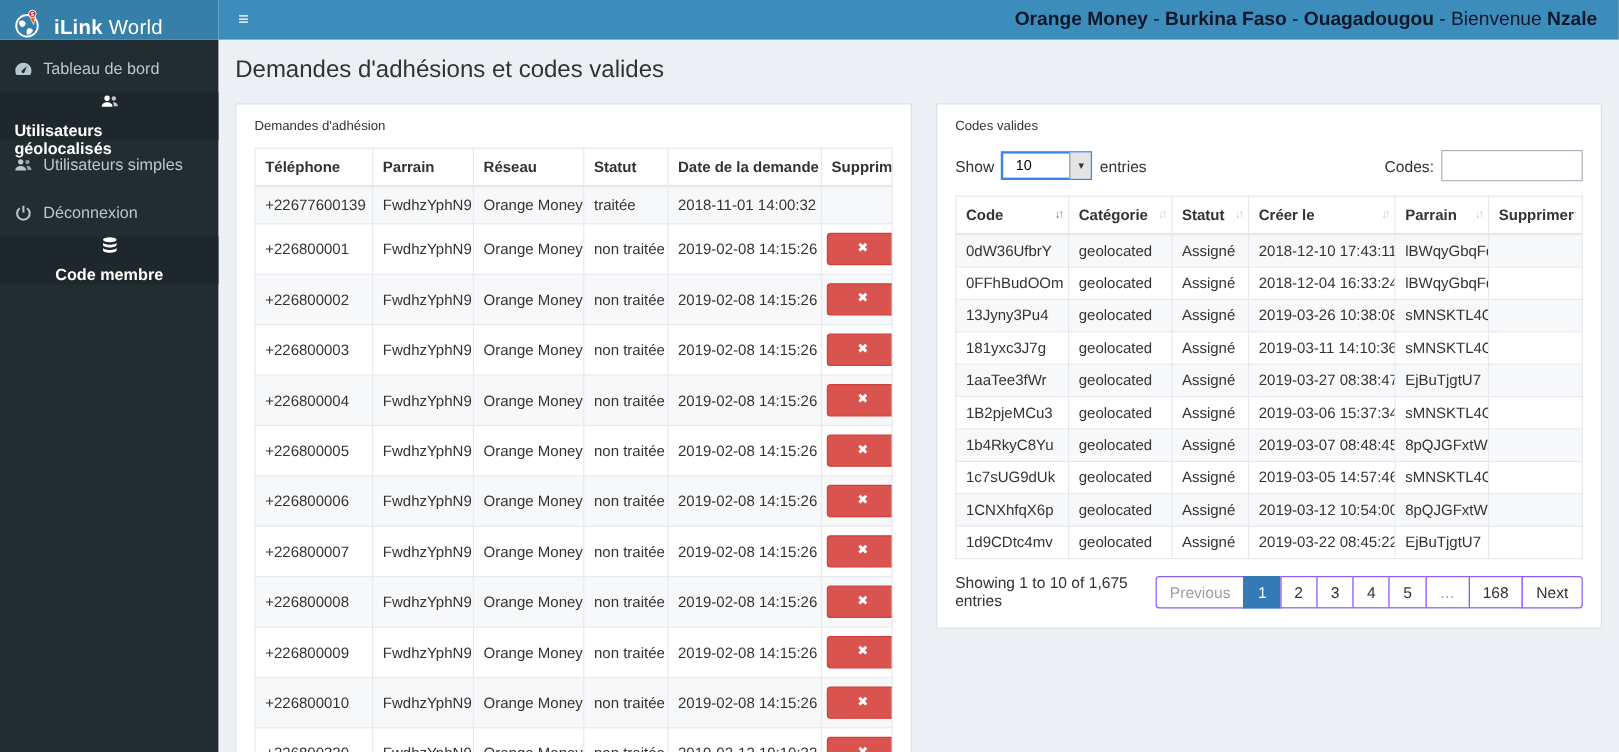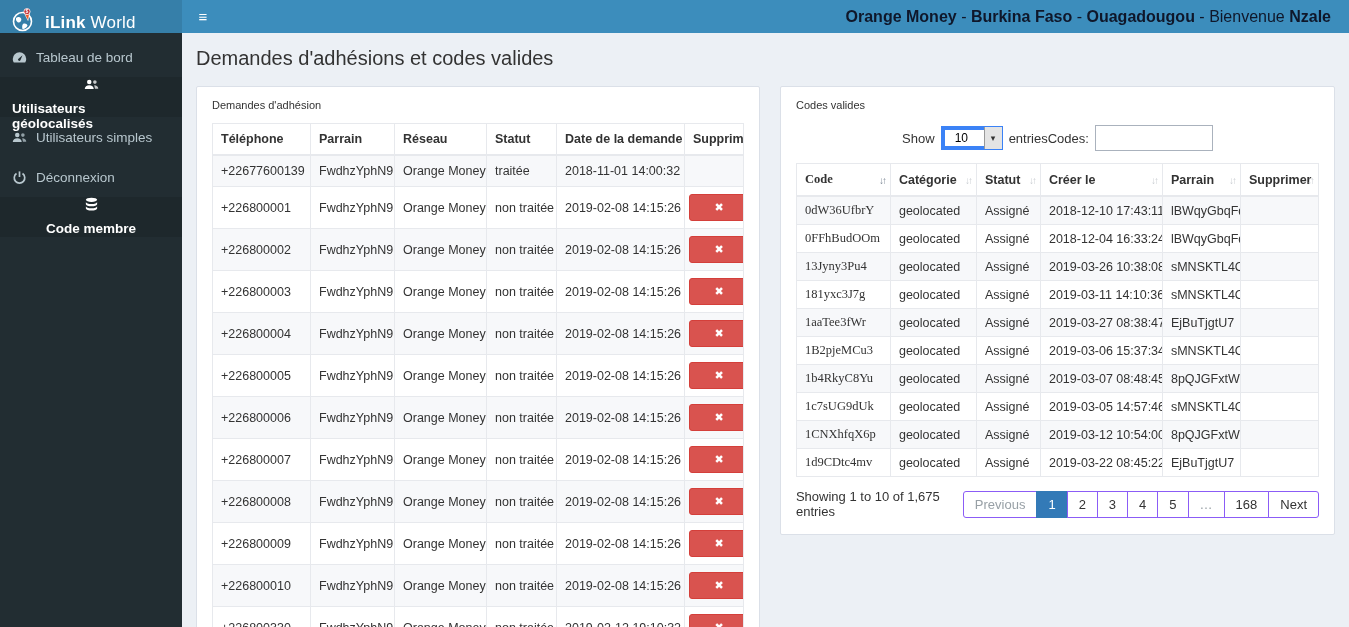--- a/index.html
+++ b/index.html
@@ -39,34 +39,34 @@
   tbody tr:nth-child(odd) td { background:#f7f8fa; }
   
   .req-table th:nth-child(1),.req-table td:nth-child(1){ width:98px; }
   .req-table th:nth-child(2),.req-table td:nth-child(2){ width:84px; }
   .req-table th:nth-child(3),.req-table td:nth-child(3){ width:92px; }
   .req-table th:nth-child(4),.req-table td:nth-child(4){ width:70px; }
   .req-table th:nth-child(5),.req-table td:nth-child(5){ width:128px; }
   .req-table td:nth-child(6){ padding:7px 4px; text-align:center; }
   .btn-danger { display:inline-block; width:60px; height:27px; line-height:25px; background:#d9534f; border:1px solid #d43f3a; border-radius:3px; color:#fff; font-size:11px; text-align:center; cursor:pointer; }
   
-  .codes-table th:nth-child(1),.codes-table td:nth-child(1){ width:94px;font-family:Liberation Serif, serif; }
+  .codes-table th:nth-child(1),.codes-table td:nth-child(1){ width:94px; }
   .codes-table th:nth-child(2),.codes-table td:nth-child(2){ width:86px; }
   .codes-table th:nth-child(3),.codes-table td:nth-child(3){ width:64px; }
   .codes-table th:nth-child(4),.codes-table td:nth-child(4){ width:122px; }
   .codes-table th:nth-child(5),.codes-table td:nth-child(5){ width:78px; }
   .codes-table th { position:relative; padding-right:20px; cursor:pointer; }
   .codes-table td { padding:6px 8px; }
   .sort-icon { position:absolute; right:5px; top:50%; transform:translateY(-50%); font-size:10px; letter-spacing:-2px; color:#c8ccd1; }
   .sort-icon.asc { color:#7b8794; }
   
-  .dt-controls { display:flex; justify-content:center; align-items:center; margin:2px 0 12px 0; font-size:13px; }
+  .dt-controls { display:flex; justify-content:space-between; align-items:center; margin:2px 0 12px 0; font-size:13px; }
   .dt-length { display:flex; align-items:center; gap:6px; }
   .select-wrap { position:relative; display:inline-block; }
-  .select-wrap select { appearance:none; -webkit-appearance:none; width:62px; height:24px; border:4px solid #3b82f6; background:#fff; font-size:12px; padding:0 20px 0 10px; border-radius:0; }
+  .select-wrap select { appearance:none; -webkit-appearance:none; width:76px; height:24px; border:2px solid #3b82f6; background:#fff; font-size:12px; padding:0 20px 0 10px; border-radius:0; }
   .select-wrap::after { content:"▾"; position:absolute; top:1px; right:1px; bottom:1px; width:17px; background:#e4e4e4; border-left:1px solid #999; font-size:9px; color:#333; display:flex; align-items:center; justify-content:center; pointer-events:none; }
   .dt-search { display:flex; align-items:center; gap:6px; }
   .dt-search input { width:118px; height:26px; border:1px solid #aab2bd; padding:2px 6px; font-size:12.5px; }
   .dt-footer { display:flex; justify-content:space-between; align-items:center; margin-top:12px; }
   .dt-info { font-size:13px; color:#333; }
   .pagination { display:inline-flex; }
   .page-btn { padding:5px 11px; border:1px solid #8b5cf6; background:#fff; color:#333; font-size:13px; margin-left:-1px; cursor:pointer; text-decoration:none; }
   .page-btn:first-child { margin-left:0; border-radius:3px 0 0 3px; }
   .page-btn:last-child { border-radius:0 3px 3px 0; }
   .page-btn.active { background:#337ab7; border-color:#337ab7; color:#fff; }

